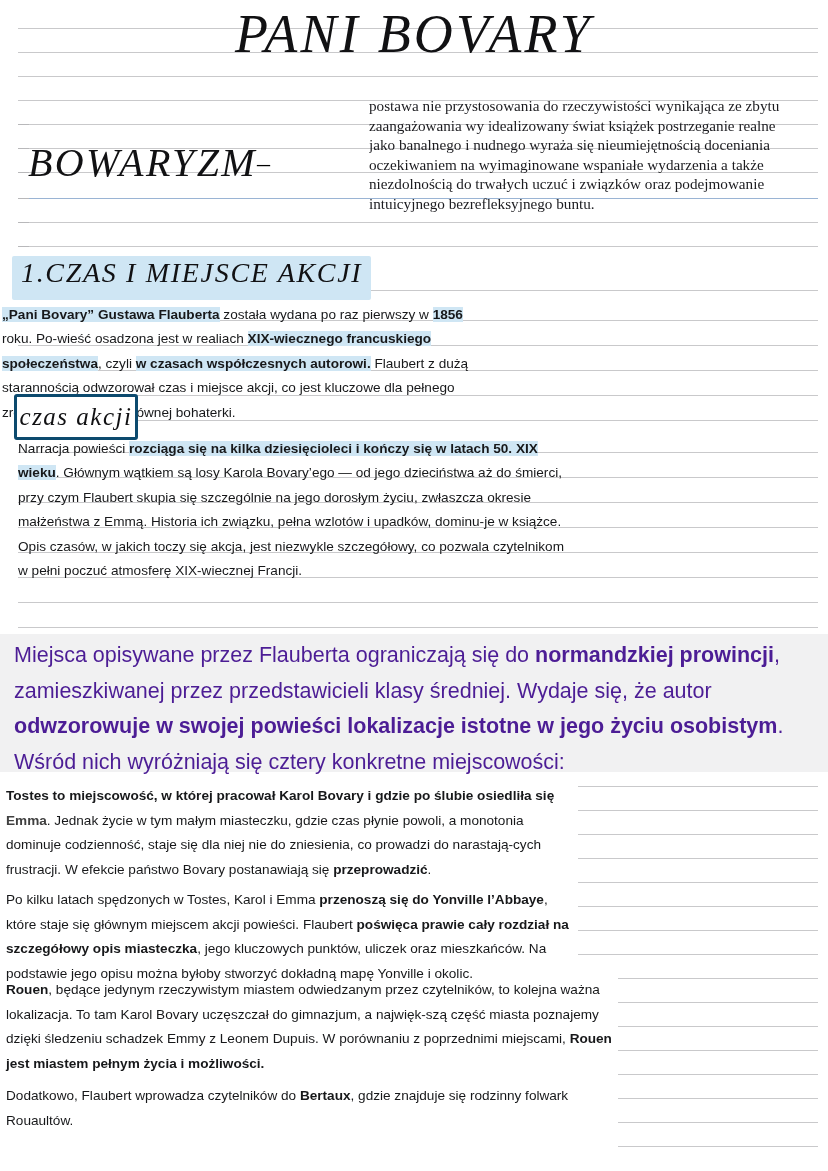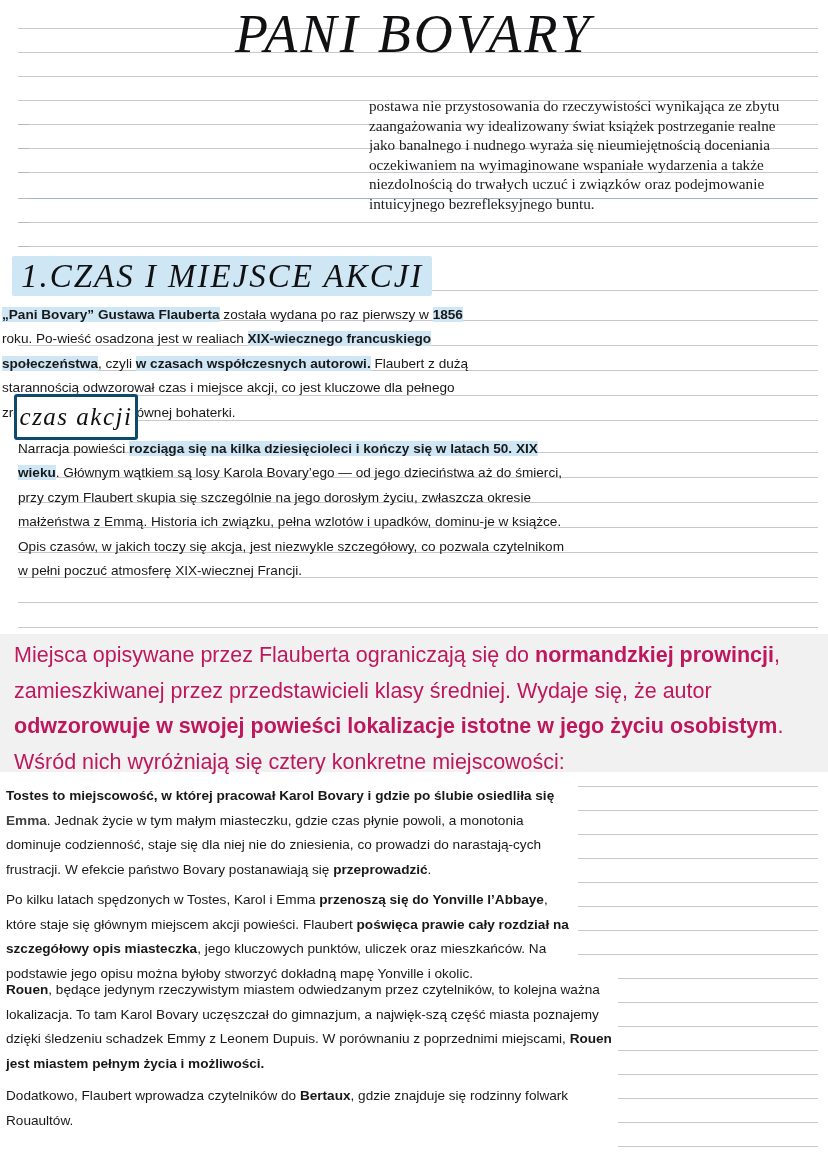--- a/index.html
+++ b/index.html
@@ -102,23 +102,23 @@
     overflow: hidden;
   }
   .definition .dline { display: block; }
 
   
   .sec-heading {
     position: absolute;
     left: 12px;
     top: 256px;
     z-index: 3;
-    font-size: 33px;
+    font-size: 28px;
     line-height: 1.1;
-    padding: 2px 9px 2px 9px;
+    padding: 2px 9px 11px 9px;
     background: #cfe6f4;
     border-radius: 2px;
   }
 
   
   .sub-box {
     position: absolute;
     z-index: 3;
     border: 3px solid #0c4a6e;
     background: #ffffff;
@@ -156,21 +156,21 @@
     height: 138px;
     background: #f1f1f2;
     z-index: 1;
   }
   #p-miejsce {
     position: absolute;
     z-index: 3;
     left: 14px;
     top: 638px;
     width: 806px;
-    color: #be185d;
+    color: #4c1d95;
     font-size: 21.5px;
     line-height: 35.5px;
   }
   #p-miejsce b { font-weight: 700; }
 
   
   .list-p {
     position: absolute;
     z-index: 3;
     color: #17181a;
@@ -243,20 +243,23 @@
     <div class="tick" style="top:124px;"></div>
     <div class="tick" style="top:148px;"></div>
     <div class="tick" style="top:172px;"></div>
     <div class="tick" style="top:198px;"></div>
     <div class="tick" style="top:222px;"></div>
     <div class="tick" style="top:246px;"></div>
   </div>
 
   <div class="title-main script">PANI BOVARY</div>
 
+  <div class="bowaryzm">
+    <span class="script">BOWARYZM</span><span class="dash">–</span>
+  </div>
 
   <div class="definition">
     <span class="dline">postawa nie przystosowania do rzeczywistości wynikająca ze zbytu</span>
     <span class="dline">zaangażowania wy idealizowany świat książek postrzeganie realne</span>
     <span class="dline">jako banalnego i nudnego wyraża się nieumiejętnością doceniania</span>
     <span class="dline">oczekiwaniem na wyimaginowane wspaniałe wydarzenia a także</span>
     <span class="dline">niezdolnością do trwałych uczuć i związków oraz podejmowanie</span>
     <span class="dline">intuicyjnego bezrefleksyjnego buntu.</span>
   </div>
 

